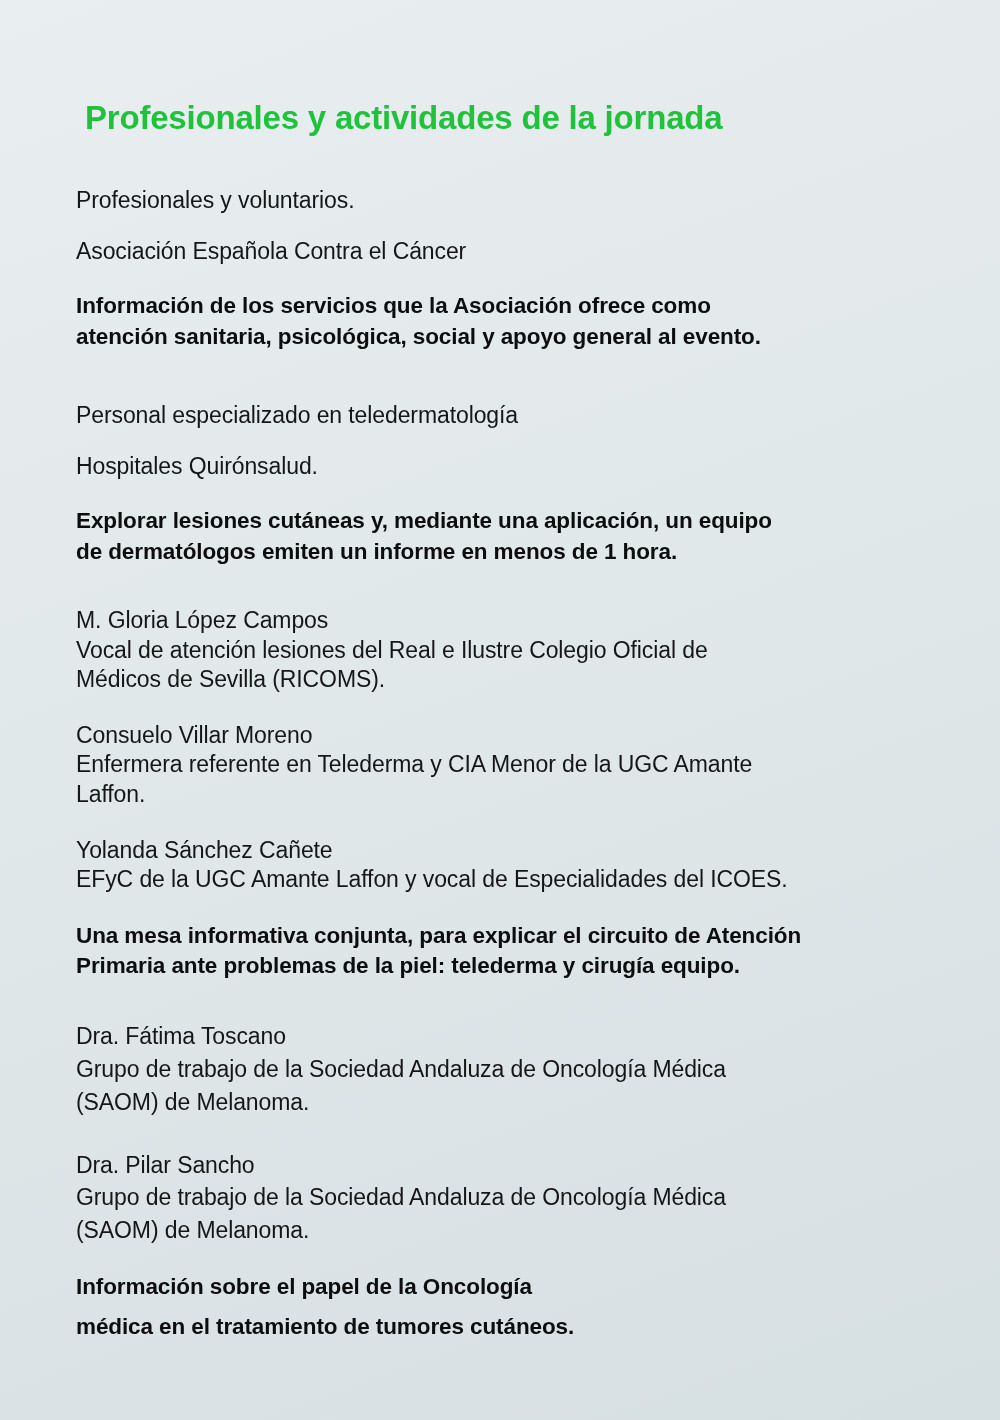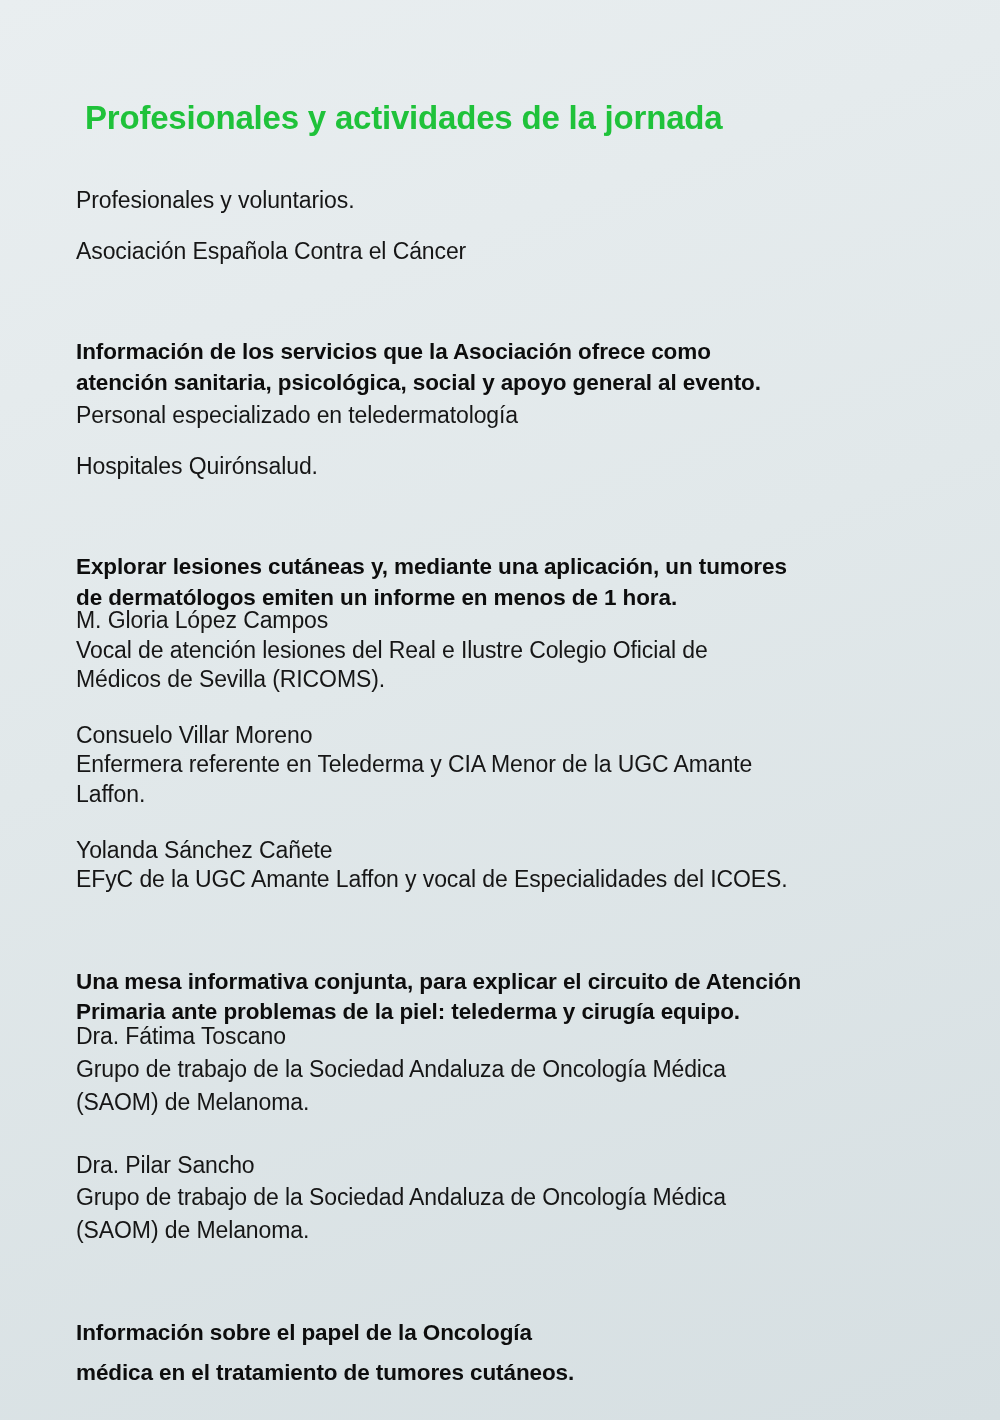--- a/index.html
+++ b/index.html
@@ -41,41 +41,40 @@
       color: #161616;
       white-space: nowrap;
       letter-spacing: -0.1px;
       text-align: right;
     }
     .bold {
       font-weight: bold;
       font-size: 22.5px;
       line-height: 31px;
       color: #0d0d0d;
-      margin-top: 46px;
     }
   </style>
 </head>
 <body>
 
 <div class="page">
 
   <h1 class="title">Profesionales y actividades de la jornada</h1>
 
   <div>
     <p class="line" style="top:186px">Profesionales y voluntarios.</p>
     <p class="line" style="top:237px">Asociación Española Contra el Cáncer</p>
     <p class="line bold" style="top:290px">Información de los servicios que la Asociación ofrece  como</p>
     <p class="line bold" style="top:321px">atención sanitaria, psicológica, social y apoyo general al evento.</p>
   </div>
 
   <div>
     <p class="line" style="top:401px">Personal especializado en teledermatología</p>
     <p class="line" style="top:452px">Hospitales Quirónsalud.</p>
-    <p class="line bold" style="top:505px">Explorar lesiones cutáneas y, mediante una aplicación, un tumores</p>
+    <p class="line bold" style="top:505px">Explorar lesiones cutáneas y, mediante una aplicación, un equipo</p>
     <p class="line bold" style="top:536px">de dermatólogos emiten un informe en menos de 1 hora.</p>
   </div>
 
   <div>
     <p class="line" style="top:606px">M. Gloria López Campos</p>
     <p class="line" style="top:636px">Vocal de atención lesiones del Real e Ilustre Colegio Oficial de</p>
     <p class="line" style="top:665px">Médicos de Sevilla (RICOMS).</p>
 
     <p class="line" style="top:721px">Consuelo Villar Moreno</p>
     <p class="line" style="top:750px">Enfermera referente en Telederma y CIA Menor de la UGC Amante</p>

